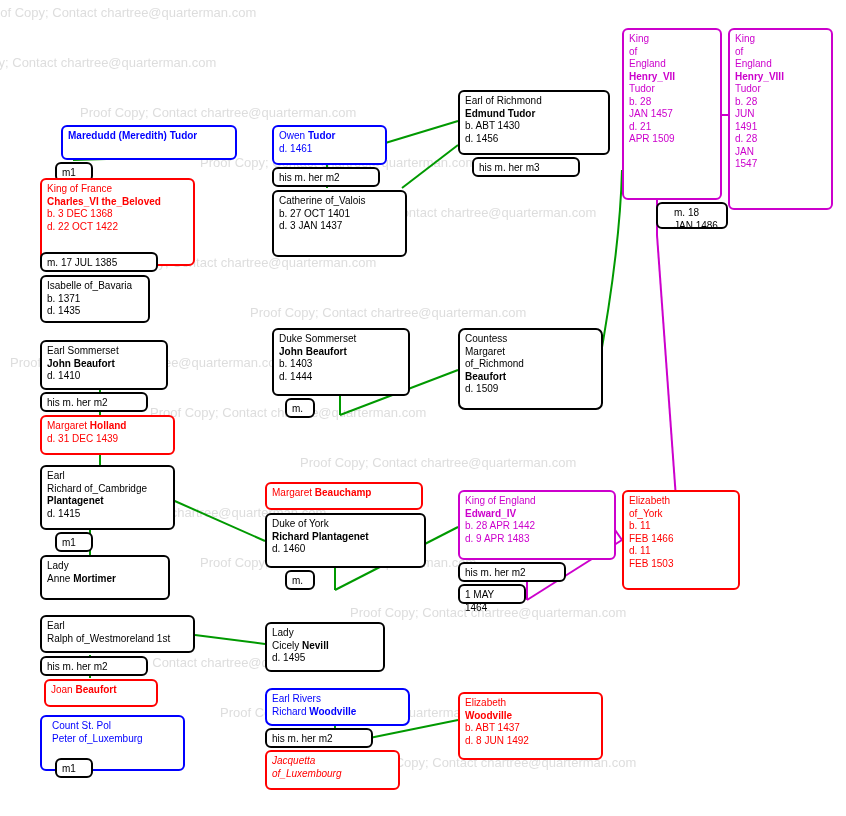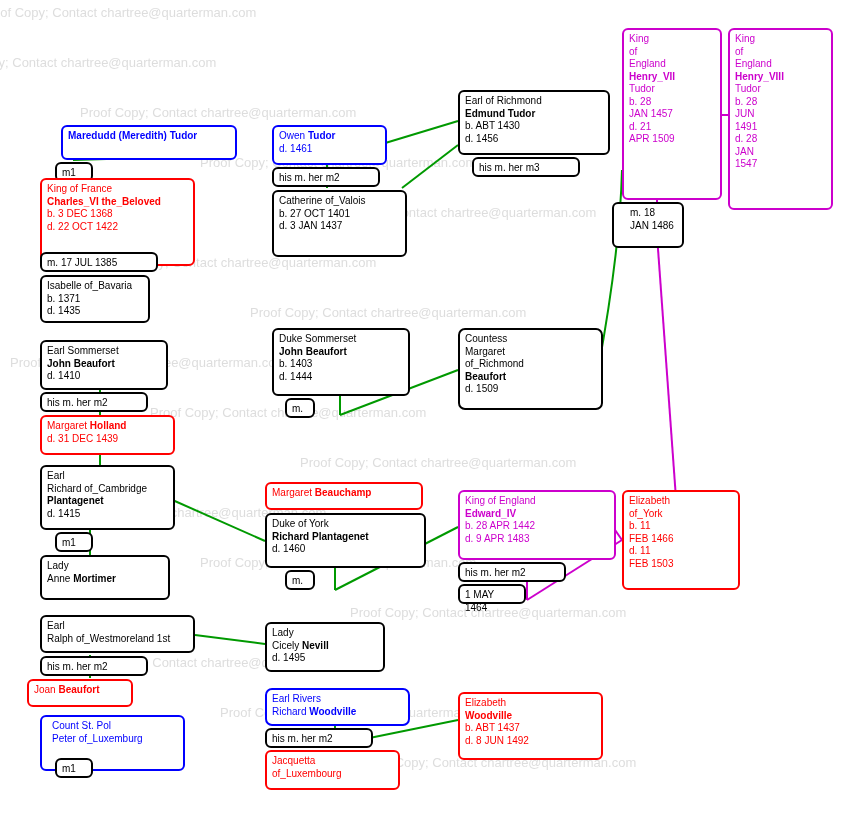--- a/index.html
+++ b/index.html
@@ -156,21 +156,21 @@
 </div>
 
 <div class="node black-border" style="left:40px;top:615px;width:155px;height:38px;">
   <span>Earl<br>Ralph of_Westmoreland 1st</span>
 </div>
 
 <div class="node black-border" style="left:40px;top:656px;width:108px;height:20px;">
   <span>his m. her m2</span>
 </div>
 
-<div class="node red-border" style="left:27px;top:679px;width:106px;height:28px;">
+<div class="node red-border" style="left:44px;top:679px;width:114px;height:28px;">
   <span class="text-red">Joan <span class="name-bold">Beaufort</span></span>
 </div>
 
 <div class="node blue-border" style="left:40px;top:715px;width:145px;height:56px;padding-left:10px;">
   <span class="text-blue">Count St. Pol<br>Peter of_Luxemburg</span>
 </div>
 
 <div class="node black-border" style="left:55px;top:758px;width:38px;height:20px;">
   <span>m1</span>
 </div>
@@ -212,37 +212,37 @@
 </div>
 
 <div class="node blue-border" style="left:265px;top:688px;width:145px;height:38px;border-radius:7px;">
   <span class="text-blue">Earl Rivers<br>Richard <span class="name-bold">Woodville</span></span>
 </div>
 
 <div class="node black-border" style="left:265px;top:728px;width:108px;height:20px;">
   <span>his m. her m2</span>
 </div>
 
-<div class="node red-border" style="left:265px;top:750px;width:135px;height:40px;">
+<div class="node red-border" style="left:265px;top:750px;width:135px;height:40px;font-style:italic;">
   <span class="text-red">Jacquetta<br>of_Luxembourg</span>
 </div>
 
 <div class="node black-border" style="left:458px;top:90px;width:152px;height:65px;">
   <span>Earl of Richmond<br><span class="name-bold">Edmund Tudor</span><br>b. ABT 1430<br>d. 1456</span>
 </div>
 
 <div class="node black-border" style="left:472px;top:157px;width:108px;height:20px;">
   <span>his m. her m3</span>
 </div>
 
 <div class="node magenta-border" style="left:622px;top:28px;width:100px;height:172px;">
   <span class="text-magenta">King<br>of<br>England<br><span class="name-bold">Henry_VII</span><br>Tudor<br>b. 28<br>JAN 1457<br>d. 21<br>APR 1509</span>
 </div>
 
-<div class="node black-border" style="left:612px;top:202px;width:72px;height:46px;padding-left:16px;">
+<div class="node black-border" style="left:656px;top:202px;width:72px;height:27px;padding-left:16px;">
   <span>m. 18<br>JAN 1486</span>
 </div>
 
 <div class="node magenta-border" style="left:728px;top:28px;width:105px;height:182px;">
   <span class="text-magenta">King<br>of<br>England<br><span class="name-bold">Henry_VIII</span><br>Tudor<br>b. 28<br>JUN<br>1491<br>d. 28<br>JAN<br>1547</span>
 </div>
 
 <div class="node black-border" style="left:458px;top:328px;width:145px;height:82px;border-radius:7px;">
   <span>Countess<br>Margaret<br>of_Richmond<br><span class="name-bold">Beaufort</span><br>d. 1509</span>
 </div>

